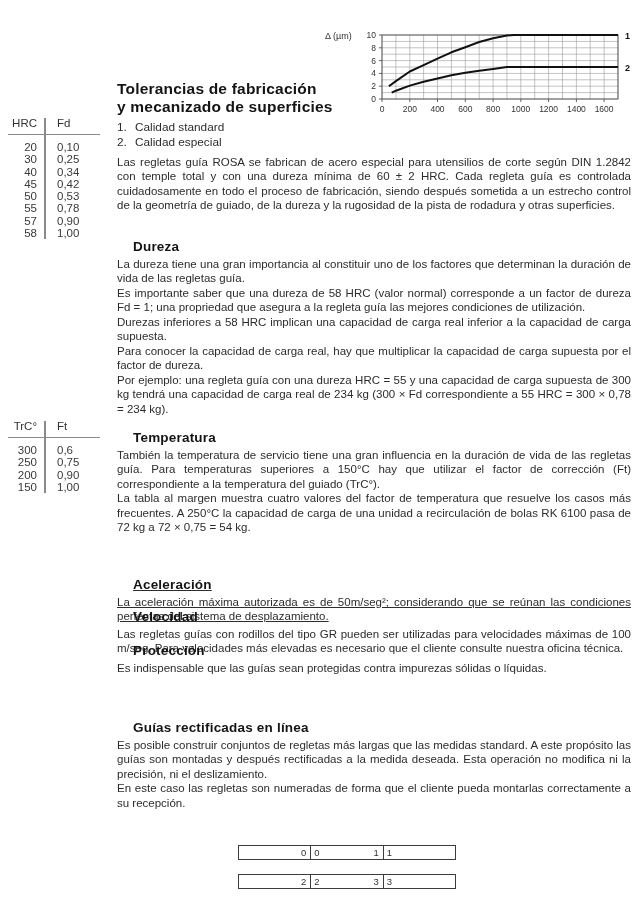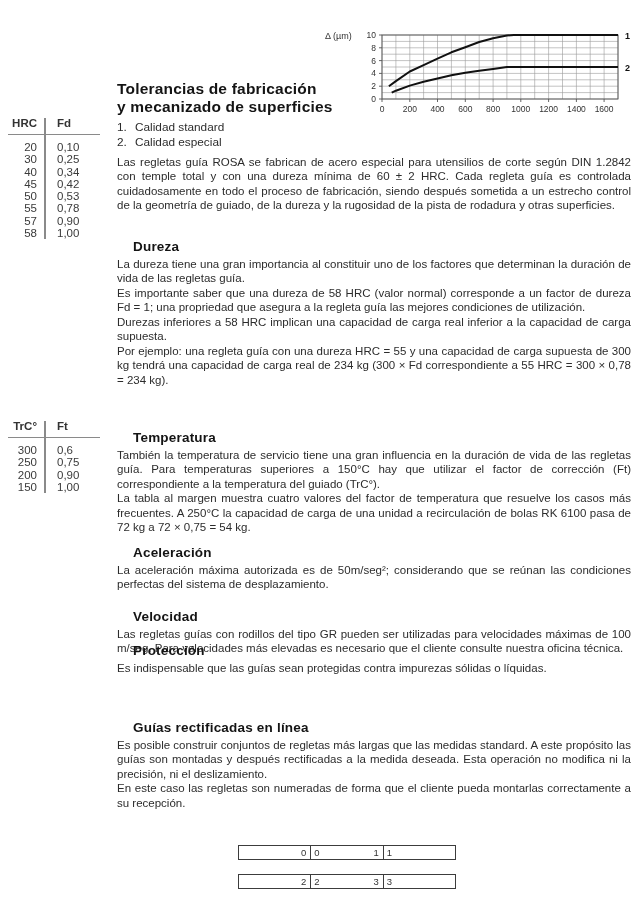--- a/index.html
+++ b/index.html
@@ -20,41 +20,41 @@
   .chart-wrap svg{display:block;width:318px;height:96px;}
   .chart-wrap text{font-family:"Liberation Sans","DejaVu Sans",sans-serif;}
   .chart-wrap .tick{font-size:8.5px;fill:#333;}
   .chart-wrap .slabel{font-size:9px;font-weight:bold;fill:#111;}
   .chart-wrap .ylab{font-size:9px;fill:#333;}
   
   .side-table{position:absolute;left:8px;width:92px;font-size:11.5px;color:#3a3a3a;}
   .side-table.hrc{top:116px;}
   .side-table.trc{top:419px;}
   .st-divider{position:absolute;left:36px;top:2px;bottom:0;width:1.5px;background:#8a8a8a;}
-  .st-head{display:flex;font-weight:bold;color:#333;padding-bottom:4px;border-bottom:1.5px solid #8a8a8a;line-height:14px;}
+  .st-head{display:flex;font-weight:normal;color:#333;padding-bottom:4px;border-bottom:1.5px solid #8a8a8a;line-height:14px;}
   .st-body{padding-top:6px;}
   .st-row{display:flex;line-height:12.3px;}
   .st-c1{width:36px;text-align:right;padding-right:7px;box-sizing:border-box;}
   .st-c2{padding-left:13px;}
   
   .abs{position:absolute;}
   .main-title{
     left:117px;top:70px;width:300px;
     font-size:15.5px;font-weight:bold;line-height:18px;
     color:#141414;white-space:pre-line;letter-spacing:.2px;
   }
   .quality-list{left:117px;top:120px;width:300px;font-size:11.8px;line-height:14.5px;color:#2c2c2c;}
   .quality-item{display:flex;}
   .quality-num{width:18px;}
   .body-block{left:117px;width:514px;font-size:11.5px;line-height:14.45px;color:#2c2c2c;}
   .body-block p{margin:0;text-align:justify;}
   .intro-para{top:155px;}
   .sec-dureza{top:239px;}
   .sec-temperatura{top:430px;}
-  .sec-aceleracion{top:545px;}
+  .sec-aceleracion{top:577px;text-decoration:underline;}
   .sec-velocidad{top:609px;}
   .sec-proteccion{top:643px;}
   .sec-guias{top:720px;}
   .body-block h2{
     margin:0 0 3px 16px;font-size:13.5px;line-height:15px;
     font-weight:bold;color:#141414;letter-spacing:.2px;
   }
   
   .strips{position:absolute;left:238px;top:845px;width:218px;}
   .strip{
@@ -234,20 +234,21 @@
 
   <div class="abs body-block intro-para">
     <p>Las regletas guía ROSA se fabrican de acero especial para utensilios de corte según DIN 1.2842 con temple total y con una dureza mínima de 60 ± 2 HRC. Cada regleta guía es controlada cuidadosamente en todo el proceso de fabricación, siendo después sometida a un estrecho control de la geometría de guiado, de la dureza y la rugosidad de la pista de rodadura y otras superficies.</p>
   </div>
 
   <div class="abs body-block sec-dureza">
     <h2>Dureza</h2>
     <p>La dureza tiene una gran importancia al constituir uno de los factores que determinan la duración de vida de las regletas guía.</p>
     <p>Es importante saber que una dureza de 58 HRC (valor normal) corresponde a un factor de dureza Fd = 1; una propriedad que asegura a la regleta guía las mejores condiciones de utilización.</p>
     <p>Durezas inferiores a 58 HRC implican una capacidad de carga real inferior a la capacidad de carga supuesta.</p>
+    <p>Para conocer la capacidad de carga real, hay que multiplicar la capacidad de carga supuesta por el factor de dureza.</p>
     <p>Por ejemplo: una regleta guía con una dureza HRC = 55 y una capacidad de carga supuesta de 300 kg tendrá una capacidad de carga real de 234 kg (300 × Fd correspondiente a 55 HRC = 300 × 0,78 = 234 kg).</p>
   </div>
 
   <div class="abs body-block sec-temperatura">
     <h2>Temperatura</h2>
     <p>También la temperatura de servicio tiene una gran influencia en la duración de vida de las regletas guía. Para temperaturas superiores a 150°C hay que utilizar el factor de corrección (Ft) correspondiente a la temperatura del guiado (TrC°).</p>
     <p>La tabla al margen muestra cuatro valores del factor de temperatura que resuelve los casos más frecuentes. A 250°C la capacidad de carga de una unidad a recirculación de bolas RK 6100 pasa de 72 kg a 72 × 0,75 = 54 kg.</p>
   </div>
 
   <div class="abs body-block sec-aceleracion">

